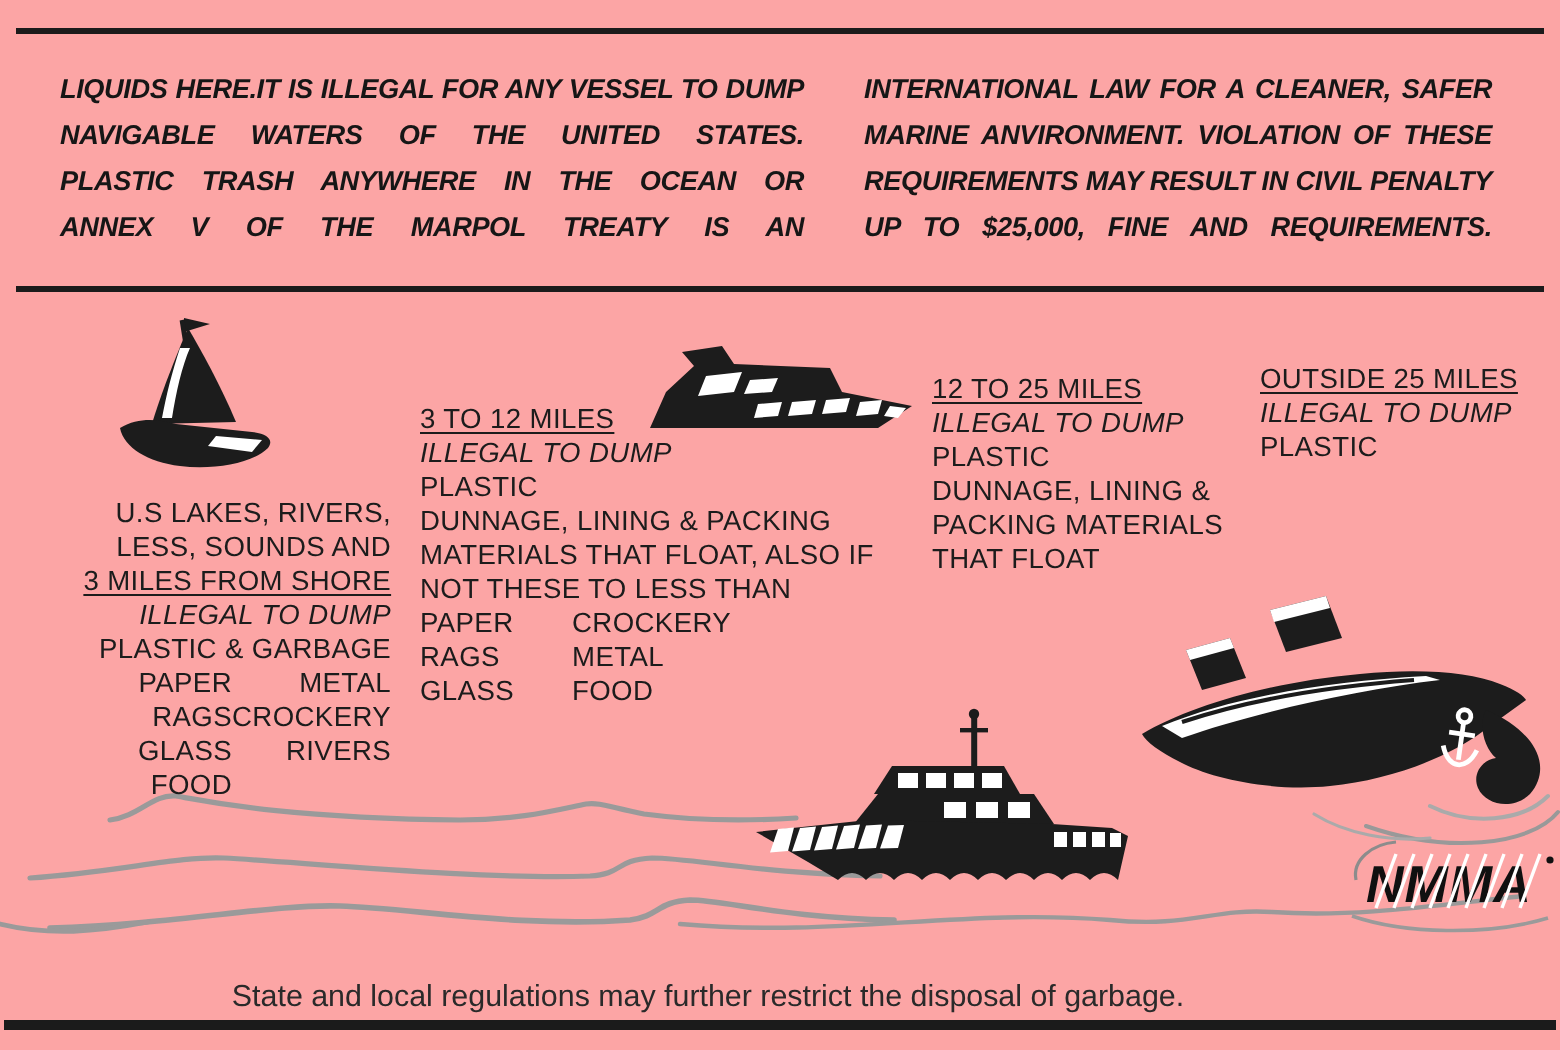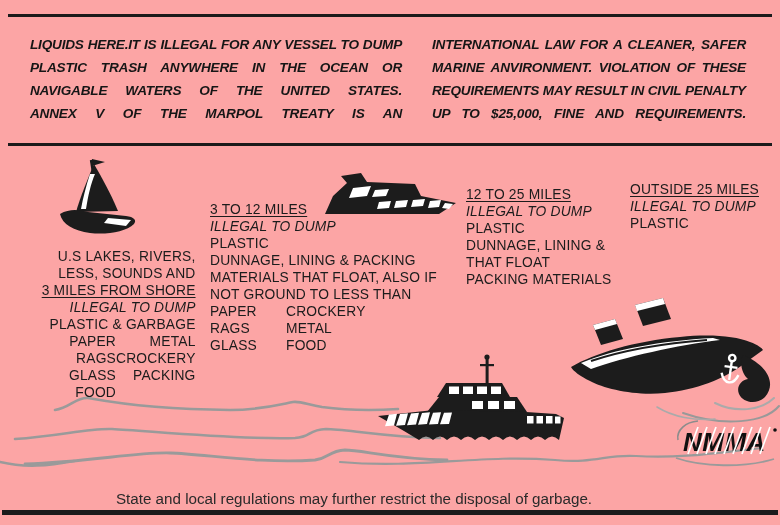--- a/index.html
+++ b/index.html
@@ -26,22 +26,22 @@
 <body>
 
 <div id="stage">
 
   <div class="rule" style="left:8px;top:14px;width:764px;height:3px;"></div>
   <div class="rule" style="left:8px;top:143px;width:764px;height:3px;"></div>
   <div class="rule" style="left:2px;top:510px;width:776px;height:5px;"></div>
 
   <div class="banner-col" style="left:30px;top:33px;width:372px;">
     <div class="bline">LIQUIDS HERE.IT IS ILLEGAL FOR ANY VESSEL TO DUMP</div>
+    <div class="bline">NAVIGABLE WATERS OF THE UNITED STATES.</div>
     <div class="bline">PLASTIC TRASH ANYWHERE IN THE OCEAN OR</div>
-    <div class="bline">NAVIGABLE WATERS OF THE UNITED STATES.</div>
     <div class="bline">ANNEX V OF THE MARPOL TREATY IS AN</div>
   </div>
   <div class="banner-col" style="left:432px;top:33px;width:314px;">
     <div class="bline">INTERNATIONAL LAW FOR A CLEANER, SAFER</div>
     <div class="bline">MARINE ANVIRONMENT. VIOLATION OF THESE</div>
     <div class="bline">REQUIREMENTS MAY RESULT IN CIVIL PENALTY</div>
     <div class="bline">UP TO $25,000, FINE AND REQUIREMENTS.</div>
   </div>
 
   <svg style="left:0;top:392px;" width="780" height="95" viewBox="0 0 780 95">
@@ -67,21 +67,21 @@
     <div class="tline">LESS, SOUNDS AND</div>
     <div class="tline heading">3 MILES FROM SHORE</div>
     <div class="tline illegal">ILLEGAL TO DUMP</div>
     <div class="tline">PLASTIC &amp; GARBAGE</div>
     <div class="pairs z1">
       <span class="tline">PAPER</span>
       <span class="tline">METAL</span>
       <span class="tline">RAGS</span>
       <span class="tline">CROCKERY</span>
       <span class="tline">GLASS</span>
-      <span class="tline">PACKING</span>
+      <span class="tline">RIVERS</span>
       <span class="tline">FOOD</span>
       <span class="tline"></span>
     </div>
   </div>
 
   <svg style="left:323px;top:170px;" width="135" height="50" viewBox="0 0 135 50">
     <path d="M2,44 L116,44 L133,33 L98,26 L92,14 L44,12 L38,3 L18,6 L24,13 L10,26 Z" fill="var(--ink)"></path>
     <polygon points="30,18 48,16 44,26 26,28" fill="#fff"></polygon>
     <polygon points="52,20 66,19 63,26 49,27" fill="#fff"></polygon>
     <polygon points="56,32 68,31 66,38 54,39" fill="#fff"></polygon>
@@ -89,38 +89,38 @@
     <polygon points="90,30 102,29 100,36 88,37" fill="#fff"></polygon>
     <polygon points="107,31 118,30 116,37 105,38" fill="#fff"></polygon>
     <polygon points="122,33 130,34 126,39 119,38" fill="#fff"></polygon>
   </svg>
   <div class="txt" style="left:210px;top:201px;">
     <div class="tline heading">3 TO 12 MILES</div>
     <div class="tline illegal">ILLEGAL TO DUMP</div>
     <div class="tline">PLASTIC</div>
     <div class="tline">DUNNAGE, LINING &amp; PACKING</div>
     <div class="tline">MATERIALS THAT FLOAT, ALSO IF</div>
-    <div class="tline">NOT GROUND TO LESS THAN</div>
+    <div class="tline">NOT THESE TO LESS THAN</div>
     <div class="pairs z2">
       <span class="tline">PAPER</span>
       <span class="tline">CROCKERY</span>
       <span class="tline">RAGS</span>
       <span class="tline">METAL</span>
       <span class="tline">GLASS</span>
       <span class="tline">FOOD</span>
     </div>
   </div>
 
   <div class="txt" style="left:466px;top:186px;">
     <div class="tline heading">12 TO 25 MILES</div>
     <div class="tline illegal">ILLEGAL TO DUMP</div>
     <div class="tline">PLASTIC</div>
     <div class="tline">DUNNAGE, LINING &amp;</div>
+    <div class="tline">PACKING MATERIALS</div>
     <div class="tline">THAT FLOAT</div>
-    <div class="tline">PACKING MATERIALS</div>
   </div>
 
   <div class="txt" style="left:630px;top:181px;">
     <div class="tline heading">OUTSIDE 25 MILES</div>
     <div class="tline illegal">ILLEGAL TO DUMP</div>
     <div class="tline">PLASTIC</div>
   </div>
 
   <svg style="left:376px;top:352px;" width="195" height="96" viewBox="0 0 195 96">
     <circle cx="111" cy="5" r="2.6" fill="var(--ink)"></circle>

